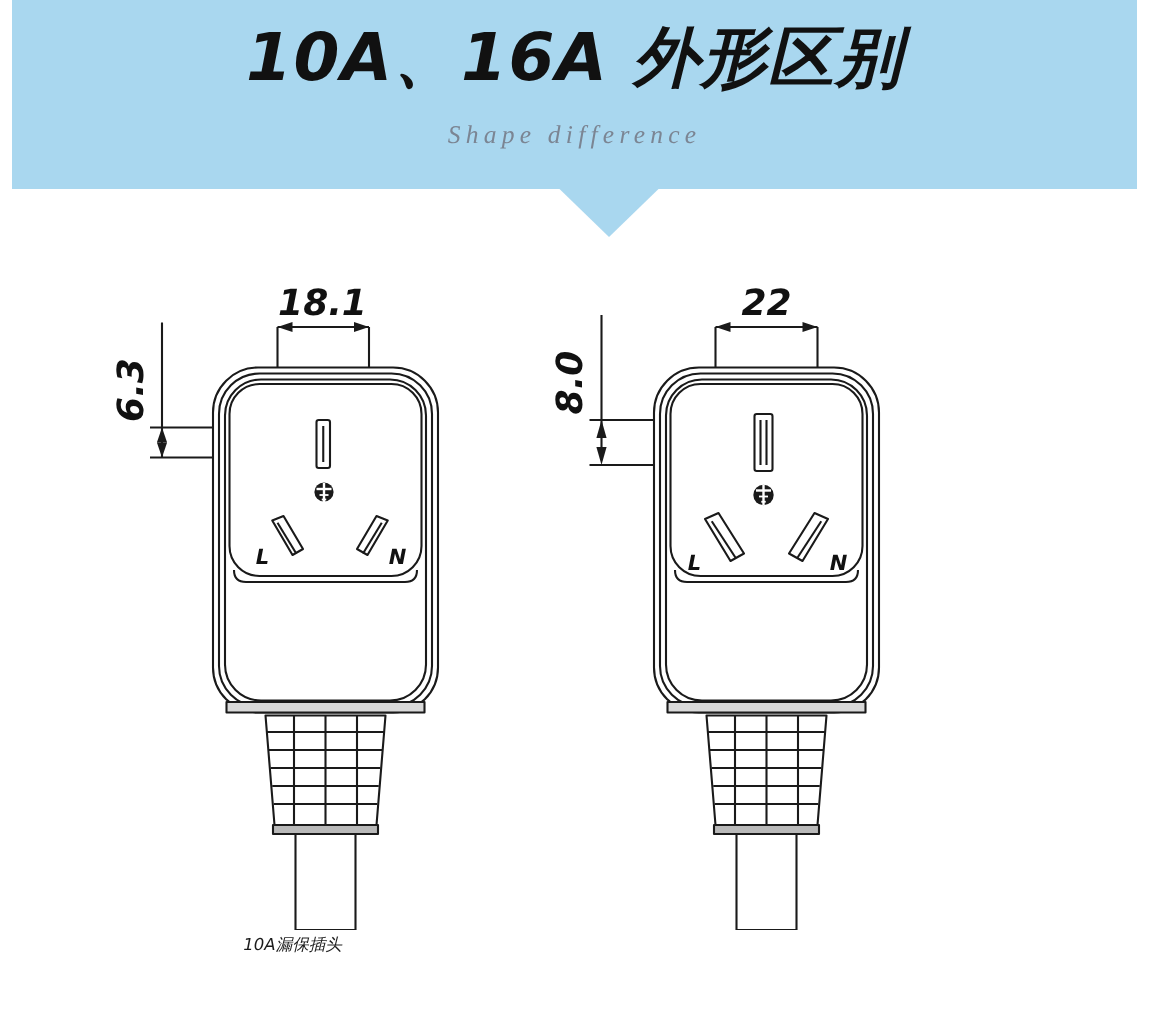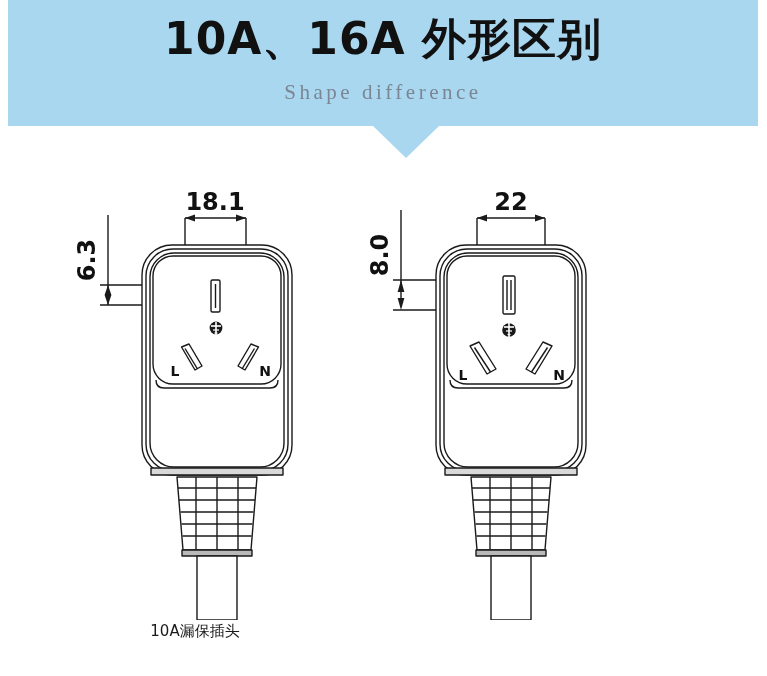--- a/index.html
+++ b/index.html
@@ -3,42 +3,42 @@
 <meta charset="utf-8">
 <style>
   html,body{margin:0;padding:0;}
   body{
     width:767px;height:676px;
     background:#ffffff;
     font-family:"Liberation Sans","DejaVu Sans",sans-serif;
     overflow:hidden;
     position:relative;
   }
-  #page{position:relative;width:767px;height:652px;}
+  #page{position:relative;width:767px;height:652px;font-style:italic;}
 
   
   .banner{
     position:absolute;left:8px;top:0;width:750px;height:126px;
     background:#a9d7ef;
   }
   .banner-title{
     position:absolute;left:0;right:0;top:16px;
     text-align:center;
     font-size:44px;
     font-weight:bold;
     color:#111111;
     letter-spacing:1px;
     line-height:1.05;
     font-family:"DejaVu Sans","Liberation Sans",sans-serif;
     white-space:nowrap;
   }
   .banner-sub{
     position:absolute;left:0;right:0;top:80px;
     text-align:center;
-    font-size:21px;
+    font-size:17px;
     color:#7b8593;
     letter-spacing:3.5px;
     font-family:"Liberation Serif","DejaVu Serif",serif;
     white-space:nowrap;
   }
   .banner-notch{
     position:absolute;left:373px;top:126px;
     width:0;height:0;
     border-left:33px solid transparent;
     border-right:33px solid transparent;
@@ -51,21 +51,21 @@
   }
   .figure{
     position:absolute;top:0;width:340px;height:516px;
   }
   .figure.left{left:25px;}
   .figure.right{left:346px;}
   .fig-svg{position:absolute;left:0;top:0;}
   .caption{
     position:absolute;left:0;width:340px;top:462px;
     text-align:center;
-    font-size:15px;
+    font-size:11px;
     color:#1b1b1b;
     font-family:"DejaVu Sans","Liberation Sans",sans-serif;
   }
   .caption.left-cap{}
   svg text{font-family:"DejaVu Sans","Liberation Sans",sans-serif;}
 </style>
 </head>
 <body>
 
 <div id="page">

